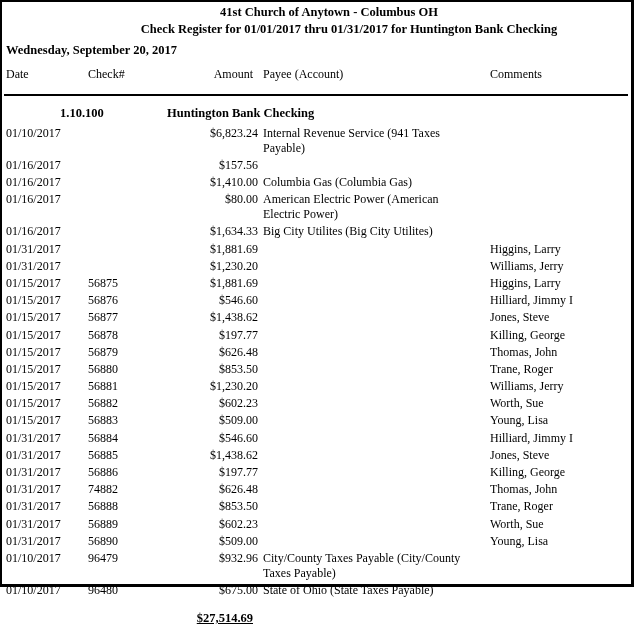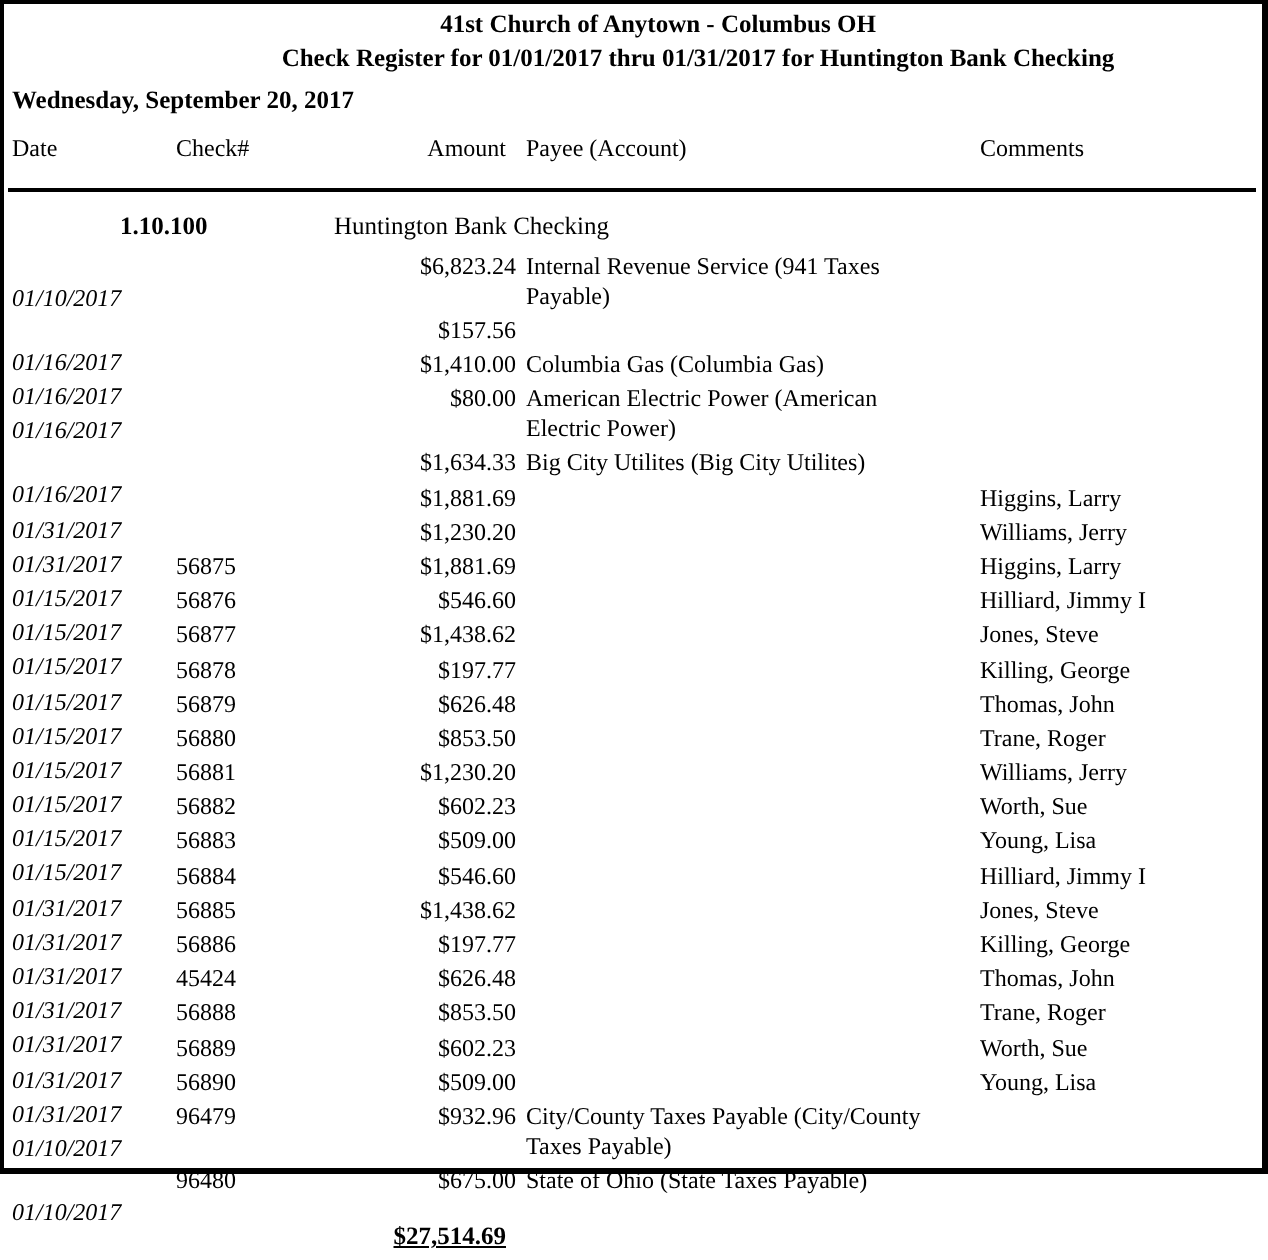--- a/index.html
+++ b/index.html
@@ -9,24 +9,24 @@
     width: 634px; height: 587px; box-sizing: border-box;
     border-left: 2px solid #000; border-top: 2px solid #000;
     border-right: 3px solid #000; border-bottom: 3px solid #000;
   }
   .title1 { position: absolute; left: 0; width: 634px; top: 3px; text-align: center; font-weight: bold; font-size: 12.5px; padding-left: 20px; box-sizing: border-box; }
   .title2 { position: absolute; left: 0; width: 634px; top: 20px; text-align: center; font-weight: bold; font-size: 12.5px; padding-left: 60px; box-sizing: border-box; }
   .rundate { position: absolute; left: 4px; top: 41px; font-weight: bold; font-size: 12.5px; }
   .hdr { position: absolute; top: 65px; font-size: 12px; }
   .sep { position: absolute; left: 2px; right: 3px; top: 92px; height: 2px; background: #000; }
   .acct-num { position: absolute; left: 58px; top: 104px; font-weight: bold; font-size: 12.5px; }
-  .acct-name { position: absolute; left: 165px; top: 104px; font-weight: normal; font-size: 12.5px; }
+  .acct-name { position: absolute; left: 165px; top: 104px; font-weight: bold; font-size: 12.5px; }
   .rows { position: absolute; left: 0; top: 124px; width: 634px; }
   .row { position: relative; font-size: 12px; line-height: 15px; }
-  .c-date { position: absolute; left: 4px; top: 16px; font-style: italic; }
+  .c-date { position: absolute; left: 4px; top: 0; }
   .c-check { position: absolute; left: 86px; top: 0; }
   .c-amt { position: absolute; right: 378px; top: 0; }
   .c-payee { position: absolute; left: 261px; top: 0; width: 200px; }
   .c-comm { position: absolute; left: 488px; top: 0; }
   .total { position: absolute; right: 378px; top: 609px; font-weight: bold; font-size: 12.5px; text-decoration: underline; text-align: right; }
 </style>
 </head>
 <body>
 
 <div class="frame">
@@ -173,21 +173,21 @@
       </div>
       <div class="row" style="height: 17.2px;">
         <span class="c-date">01/31/2017</span>
         <span class="c-check">56886</span>
         <span class="c-amt">$197.77</span>
         <span class="c-payee"></span>
         <span class="c-comm">Killing, George</span>
       </div>
       <div class="row" style="height: 17.2px;">
         <span class="c-date">01/31/2017</span>
-        <span class="c-check">45424</span>
+        <span class="c-check">74882</span>
         <span class="c-amt">$626.48</span>
         <span class="c-payee"></span>
         <span class="c-comm">Thomas, John</span>
       </div>
       <div class="row" style="height: 17.2px;">
         <span class="c-date">01/31/2017</span>
         <span class="c-check">56888</span>
         <span class="c-amt">$853.50</span>
         <span class="c-payee"></span>
         <span class="c-comm">Trane, Roger</span>

